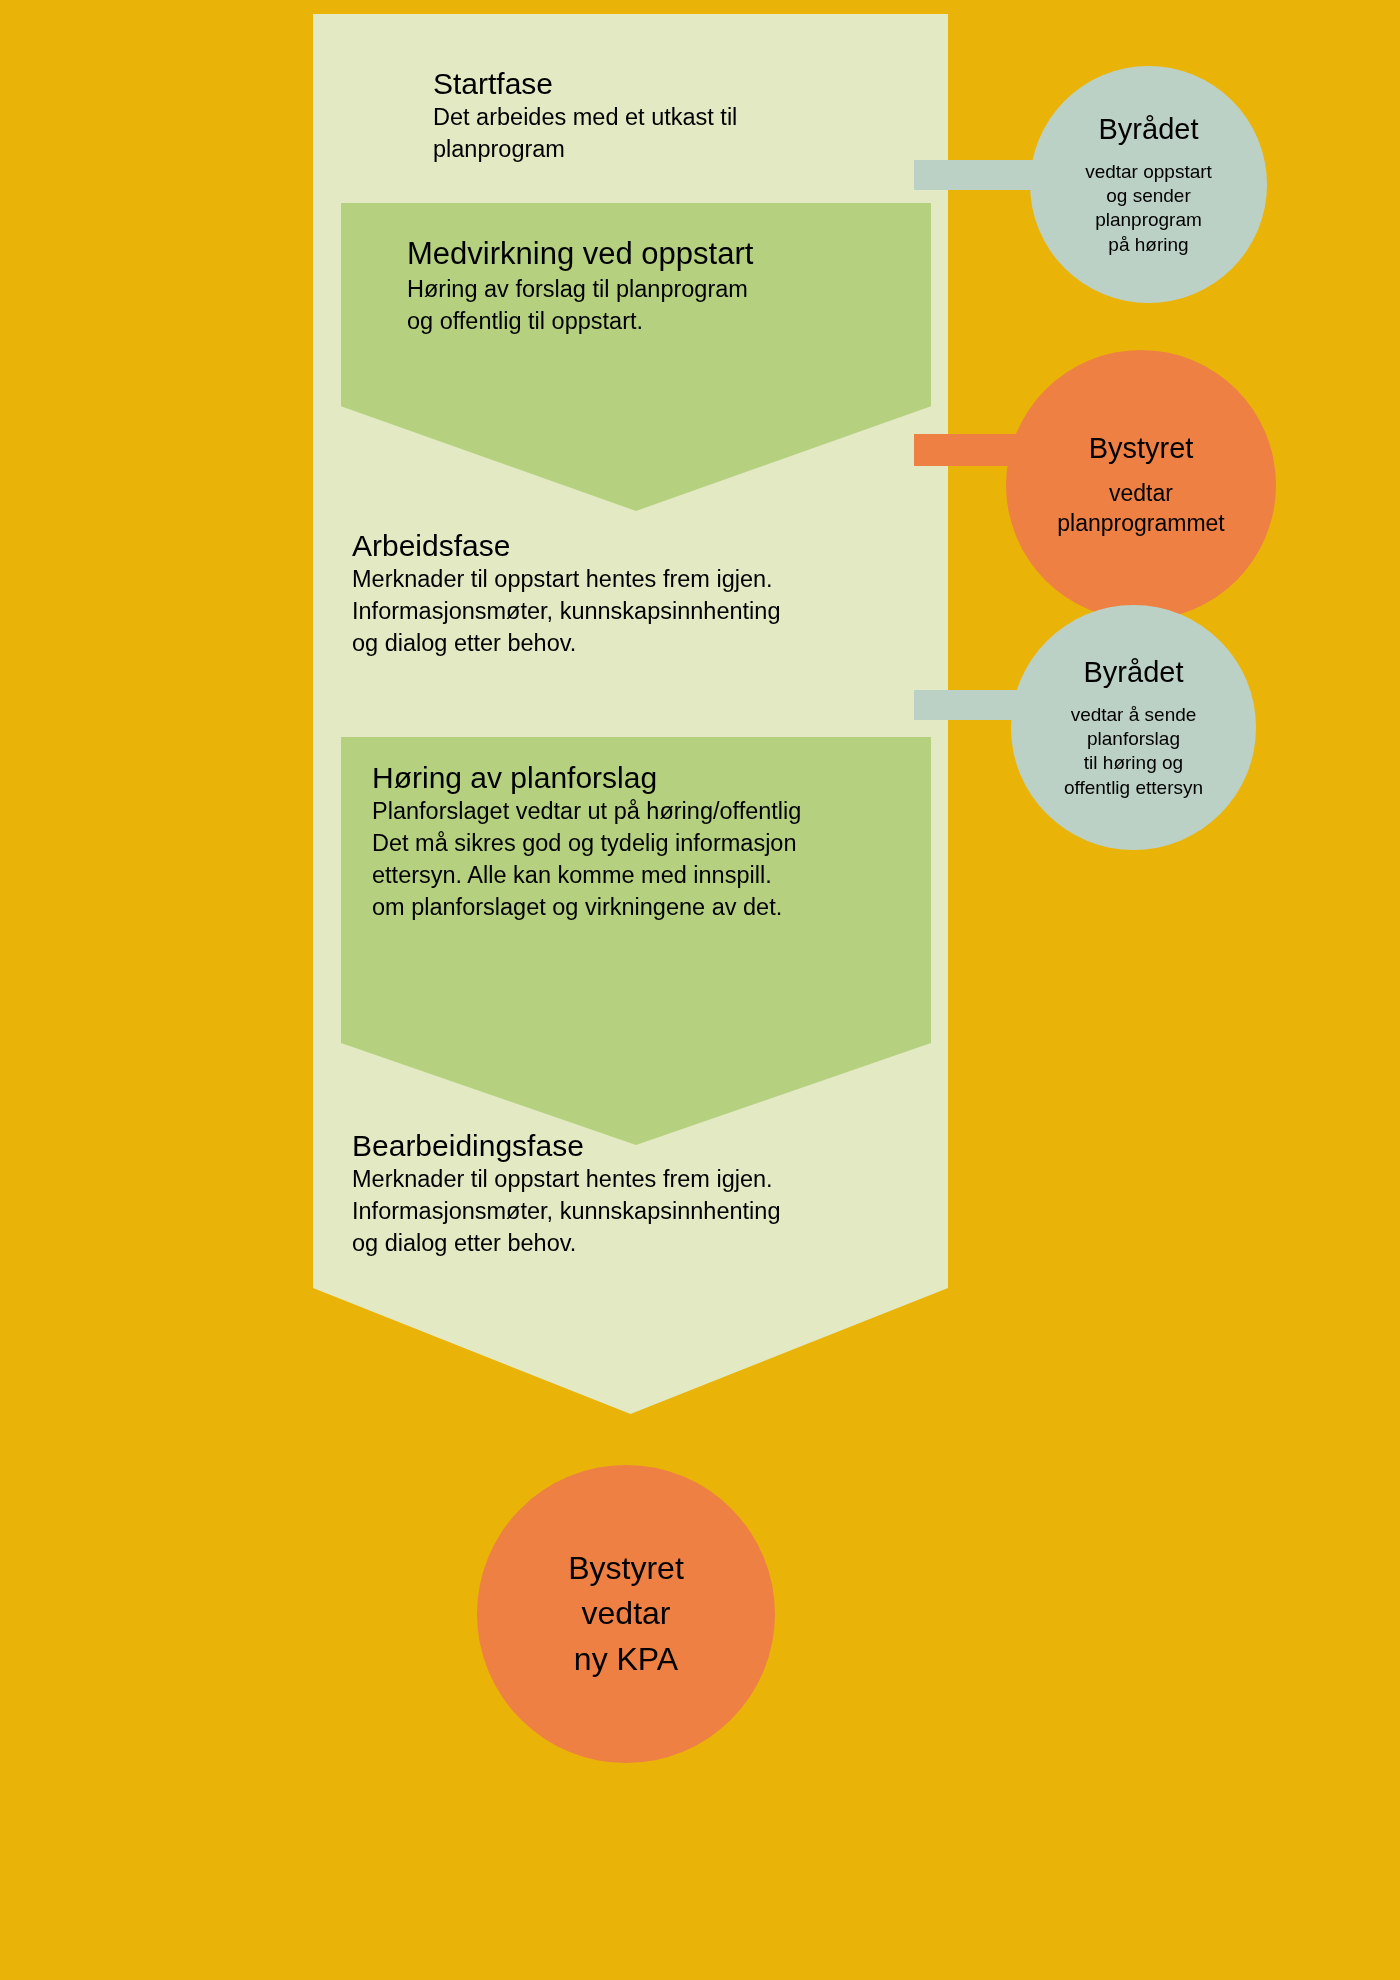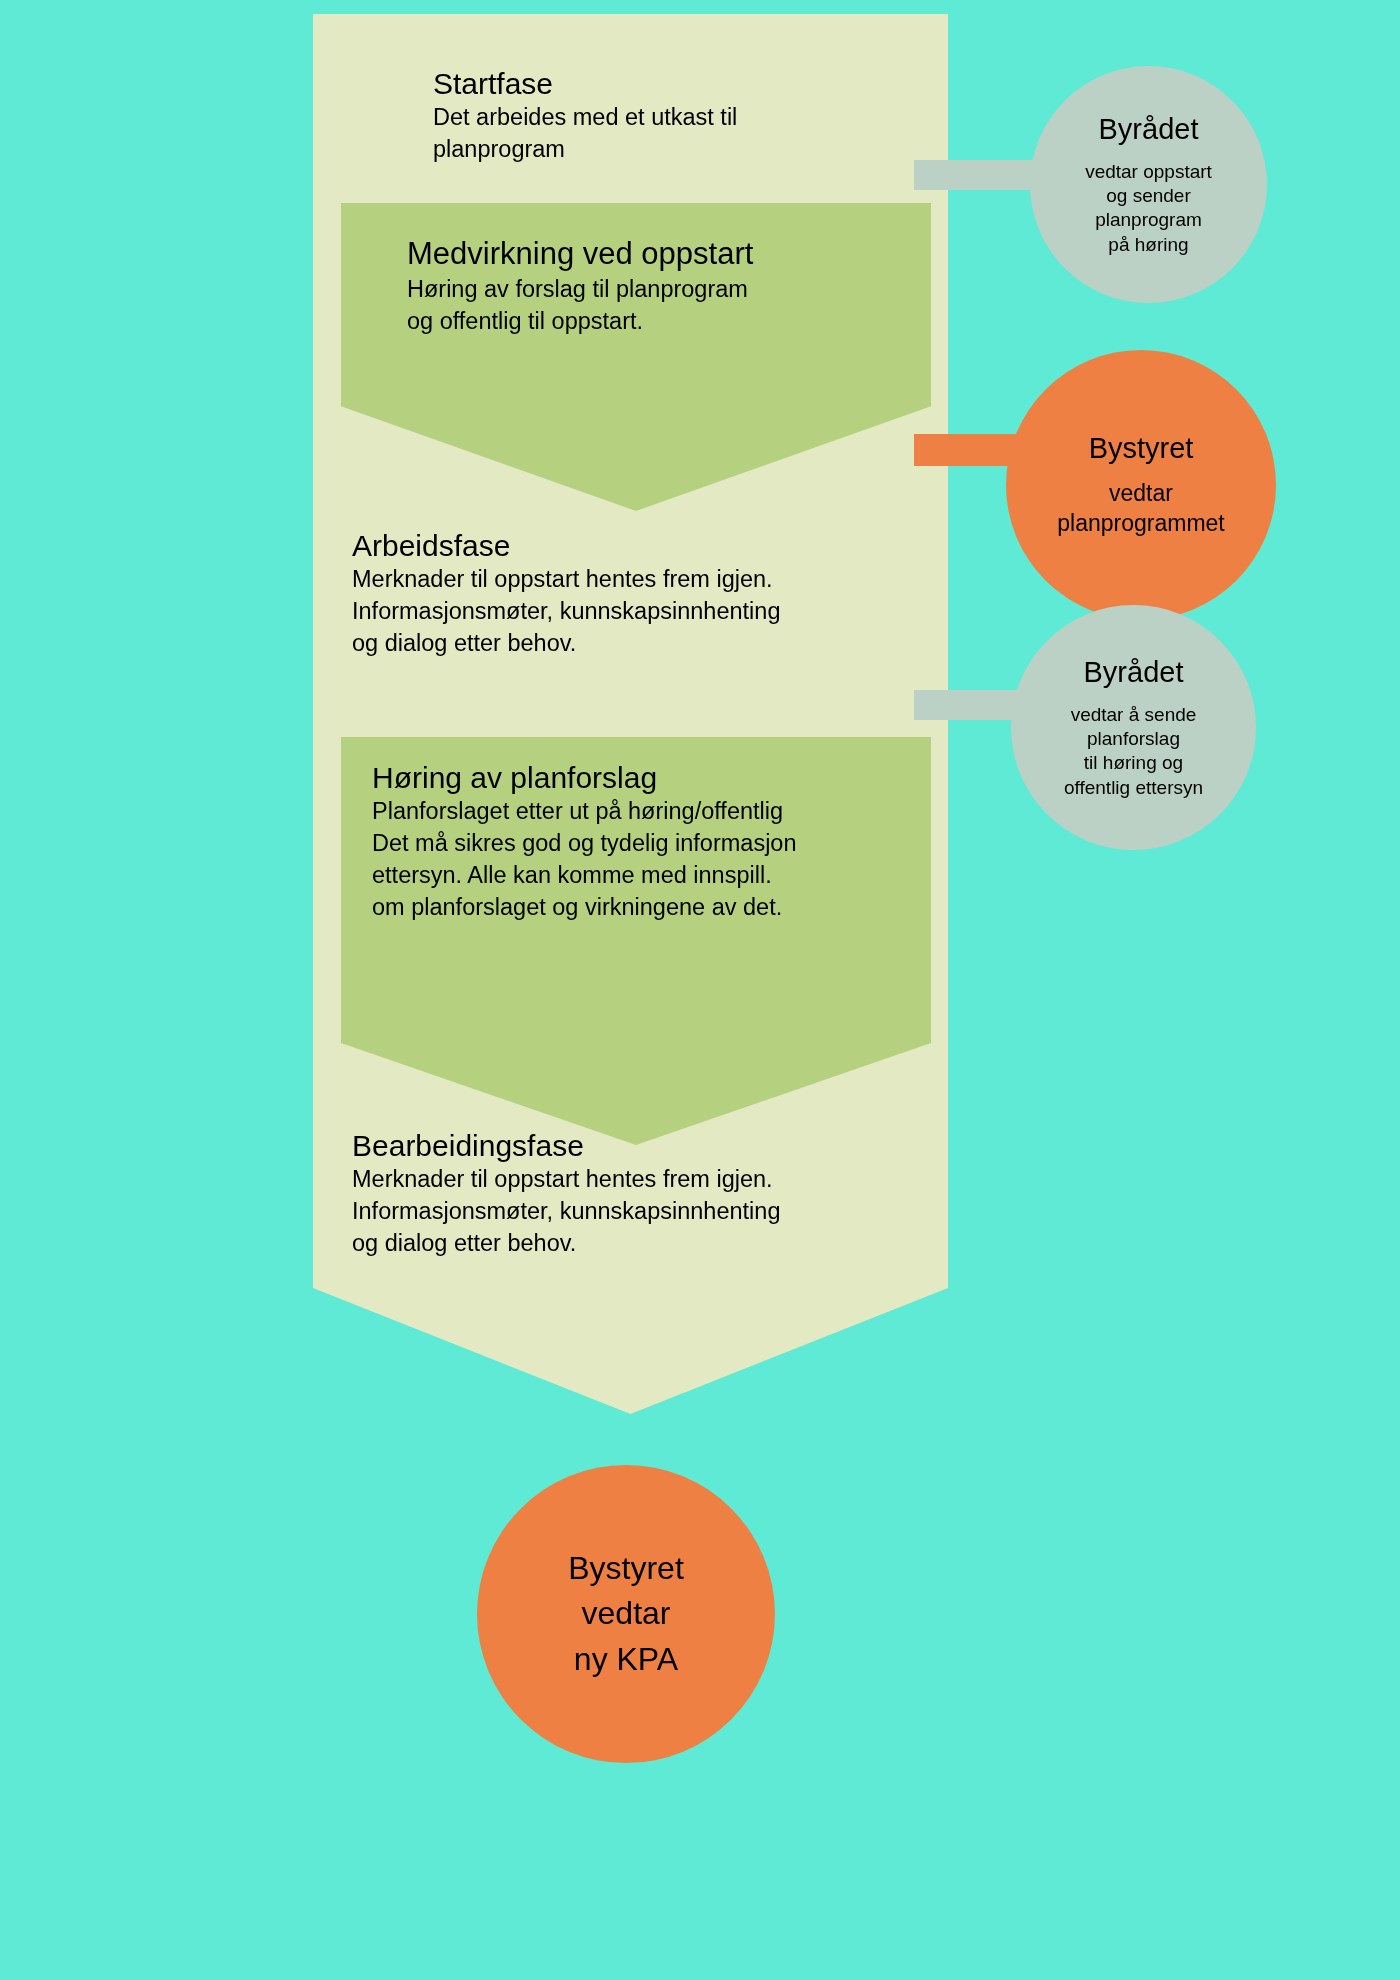--- a/index.html
+++ b/index.html
@@ -8,21 +8,21 @@
     background: #ffffff;
   }
   body {
     font-family: "Liberation Sans", sans-serif;
     color: #000000;
   }
   #stage {
     position: relative;
     width: 1400px;
     height: 1980px;
-    background: #5eead4;
+    background: #eab308;
     overflow: hidden;
   }
 
   
   .flow-arrow {
     position: absolute;
     left: 313px;
     top: 14px;
     width: 635px;
     height: 1400px;
@@ -170,21 +170,21 @@
     <div class="body">
       <div>Merknader til oppstart hentes frem igjen.</div>
       <div>Informasjonsmøter, kunnskapsinnhenting</div>
       <div>og dialog etter behov.</div>
     </div>
   </div>
 
   <div class="block b-horing">
     <p class="title">Høring av planforslag</p>
     <div class="body">
-      <div>Planforslaget etter ut på høring/offentlig</div>
+      <div>Planforslaget vedtar ut på høring/offentlig</div>
       <div>Det må sikres god og tydelig informasjon</div>
       <div>ettersyn. Alle kan komme med innspill.</div>
       <div>om planforslaget og virkningene av det.</div>
     </div>
   </div>
 
   <div class="block b-bearb">
     <p class="title">Bearbeidingsfase</p>
     <div class="body">
       <div>Merknader til oppstart hentes frem igjen.</div>

